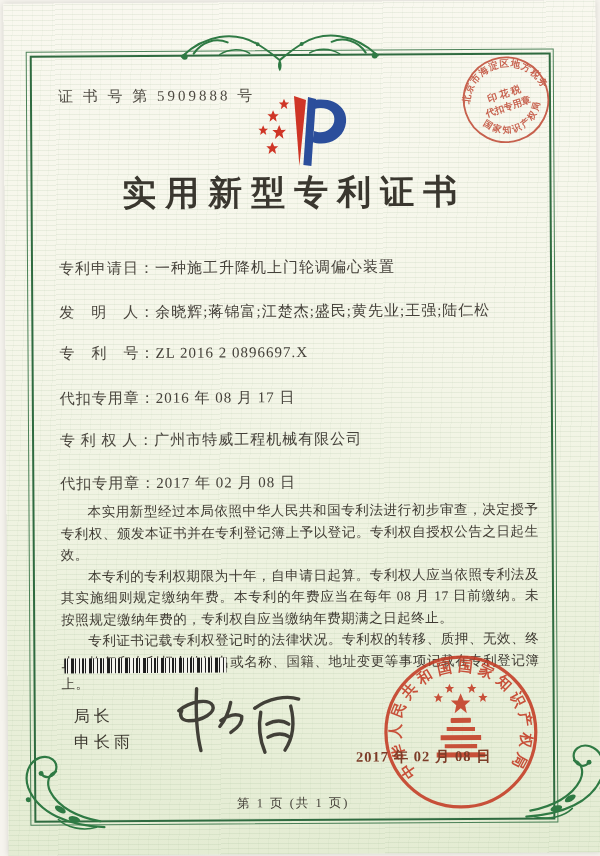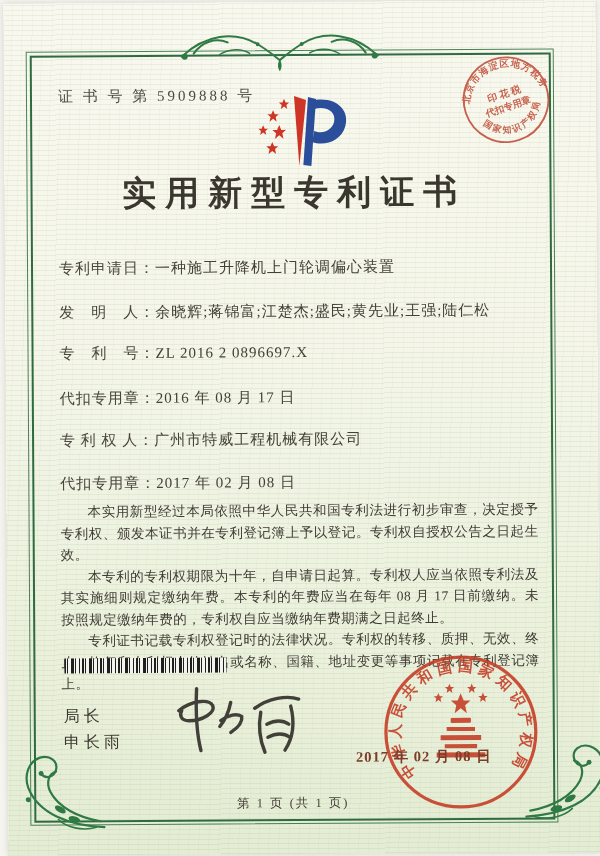--- a/index.html
+++ b/index.html
@@ -22,21 +22,21 @@
   .field{left:54px;width:480px;font-size:15px;color:#45413a;letter-spacing:1px;white-space:nowrap;}
   .f0{top:256px;} .f1{top:300px;} .f2{top:341px;} .f3{top:386px;} .f4{top:428px;} .f5{top:471px;}
   .flabel{color:#4a463e;}
   .paras{left:54px;top:498px;width:478px;font-size:13.5px;line-height:21.5px;color:#403c34;
          text-align:justify;letter-spacing:0.5px;}
   .paras p{margin:0;text-indent:2em;}
   .barcode{left:57px;top:655px;width:162px;height:15px;
         background:repeating-linear-gradient(90deg,#1e1e1e 0 2px,#f4f4ee 2px 3px,#1e1e1e 3px 4px,
         #f4f4ee 4px 7px,#1e1e1e 7px 10px,#f4f4ee 10px 11px,#1e1e1e 11px 12px,#f4f4ee 12px 15px,
         #1e1e1e 15px 16px,#f4f4ee 16px 18px);}
-  .director{left:56px;top:700px;font-size:16px;color:#3c382f;letter-spacing:4px;line-height:26px;}
+  .director{left:66px;top:700px;font-size:16px;color:#3c382f;letter-spacing:4px;line-height:26px;}
   .signature{left:155px;top:678px;}
   .seal{left:372px;top:650px;opacity:0.88;}
   .seal-date{left:348px;top:746px;font-size:14.5px;font-weight:bold;color:#7c3c28;letter-spacing:1px;}
   .footer{left:22px;top:793px;width:526px;text-align:center;font-size:12.5px;color:#46423a;letter-spacing:2px;}
   .orn-top{left:176px;top:24px;}
   .orn-bl{left:8px;top:744px;}
   .orn-br{left:514px;top:736px;transform:scaleX(-1);}
   .tax-stamp{left:455px;top:52px;opacity:0.85;}
 </style>
 </head>

